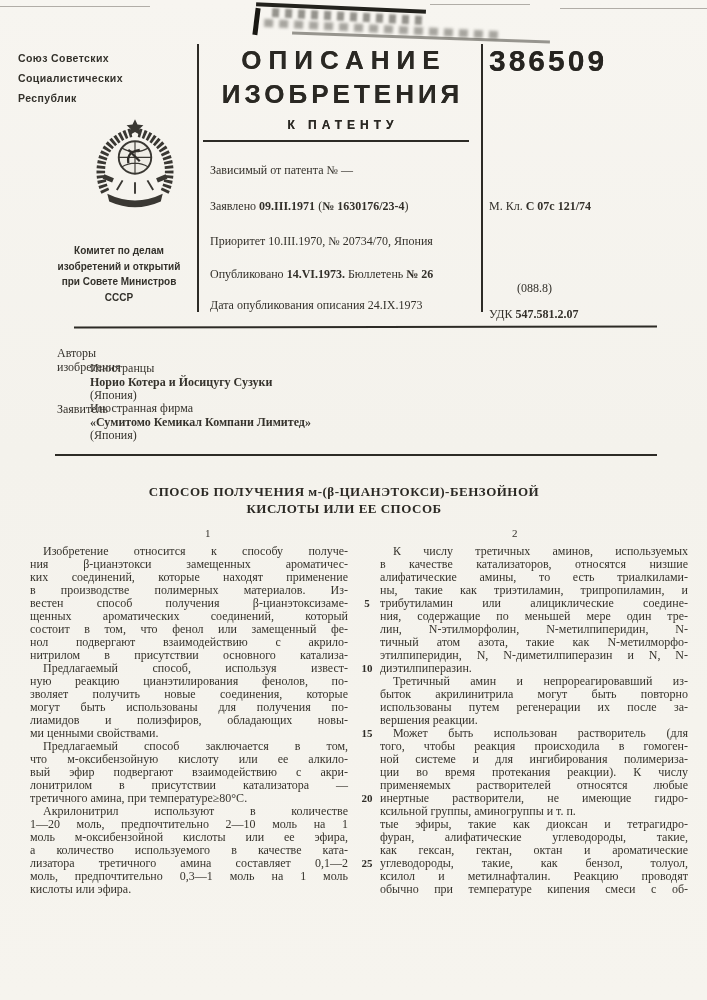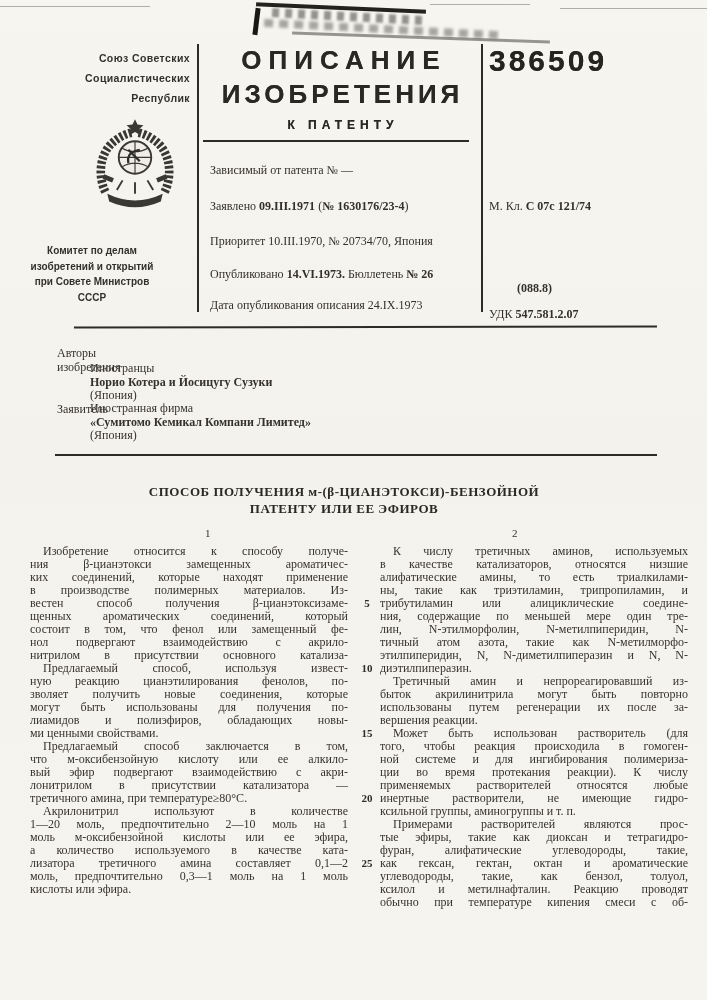--- a/index.html
+++ b/index.html
@@ -14,25 +14,25 @@
   .scanline{position:absolute;height:1.4px;background:#5a574e;opacity:.45;}
   .stamp{position:absolute;left:248px;top:2px;width:320px;height:48px;}
   .stamp-left{position:absolute;left:6px;top:6px;width:5px;height:27px;background:#191813;transform:rotate(7deg);}
   .stamp-top{position:absolute;left:8px;top:4px;width:170px;height:4px;background:#23221d;transform:rotate(2.5deg);filter:blur(.3px);}
   .stamp-smudge{position:absolute;}
   .s1{left:24px;top:10px;width:150px;height:9px;background:repeating-linear-gradient(90deg,#35332c 0 7px,transparent 7px 13px);filter:blur(1.3px);opacity:.5;transform:rotate(3deg);}
   .s2{left:16px;top:23px;width:235px;height:8px;background:repeating-linear-gradient(90deg,#3a3831 0 9px,transparent 9px 15px);filter:blur(1.5px);opacity:.42;transform:rotate(3deg);}
   .stamp-tail{position:absolute;left:44px;top:34px;width:258px;height:2.5px;background:#4a4840;filter:blur(.7px);opacity:.55;transform:rotate(2deg);}
 
   
-  .publisher{left:18px;top:48px;width:172px;text-align:right;
+  .publisher{left:18px;top:48px;width:172px;text-align:left;
              font-family:"Liberation Sans",sans-serif;font-weight:bold;
              font-size:10.5px;line-height:20px;letter-spacing:.4px;color:#33312b;}
   .emblem{left:92px;top:116px;}
-  .committee{left:6px;top:243px;width:172px;text-align:center;
+  .committee{left:33px;top:243px;width:172px;text-align:center;
              font-family:"Liberation Sans",sans-serif;font-weight:bold;
              font-size:10px;line-height:15.5px;color:#33312b;}
 
   
   .vrule{width:1.5px;top:44px;height:268px;background:#2d2b26;}
   .v1{left:197px;} .v2{left:481px;}
   .krule{left:203px;top:140px;width:266px;height:2px;background:#2d2b26;}
   .rule-a{left:74px;top:326px;width:583px;height:1.5px;background:#2d2b26;transform:rotate(-.1deg);}
   .rule-b{left:55px;top:454px;width:602px;height:2px;background:#2d2b26;}
 
@@ -43,21 +43,21 @@
   .dt2{top:79px;font-size:26px;line-height:30px;letter-spacing:4px;text-indent:4px;}
   .dt3{top:117px;font-size:12px;line-height:16px;letter-spacing:5px;text-indent:5px;}
   .inforow{left:210px;width:268px;font-size:12px;line-height:14px;color:#33302a;}
   .ir1{top:163px;} .ir2{top:199px;} .ir3{top:234px;font-family:Liberation Serif, serif;} .ir4{top:267px;} .ir5{top:298px;}
 
   
   .patnum{left:489px;top:44px;font-family:"Liberation Sans",sans-serif;font-weight:bold;
           font-size:30px;letter-spacing:3px;color:#262420;text-shadow:0 0 .5px rgba(38,36,32,.8);}
   .mkl{left:489px;top:199px;font-size:12px;color:#33302a;}
   .udc1{left:489px;top:267px;font-size:12px;color:#33302a;margin-top:40px;}
-  .udc2{left:517px;top:281px;font-size:12px;font-weight:bold;color:#33302a;}
+  .udc2{left:517px;top:281px;font-size:12px;font-weight:normal;color:#33302a;}
 
   
   .side-label{left:57px;font-size:12px;line-height:14px;color:#35322c;}
   .al1{top:346px;} .al2{top:402px;}
   .center-val{left:90px;width:540px;text-align:left;font-size:12px;line-height:13.5px;color:#35322c;}
   .av1{top:362px;} .av2{top:402px;}
 
   
   .title{left:30px;top:483px;width:628px;text-align:center;font-weight:bold;
          font-size:13px;line-height:17px;letter-spacing:.5px;color:#2b2924;}
@@ -152,21 +152,21 @@
   <div class="abs center-val av2">
     <div>Иностранная фирма</div>
     <div class="b">«Сумитомо Кемикал Компани Лимитед»</div>
     <div>(Япония)</div>
   </div>
 
   <div class="abs rule-b"></div>
 
   <div class="abs title">
     <div>СПОСОБ ПОЛУЧЕНИЯ м-(β-ЦИАНЭТОКСИ)-БЕНЗОЙНОЙ</div>
-    <div>ПАТЕНТУ ИЛИ ЕЕ ЭФИРОВ</div>
+    <div>КИСЛОТЫ ИЛИ ЕЕ СПОСОБ</div>
   </div>
 
   <div class="abs colmark cm1">1</div>
   <div class="abs colmark cm2">2</div>
 
   <div class="abs col col-left">
       <div class="tl ind">Изобретение относится к способу получе-</div>
       <div class="tl">ния β-цианэтокси замещенных ароматичес-</div>
       <div class="tl">ких соединений, которые находят применение</div>
       <div class="tl">в производстве полимерных материалов. Из-</div>
@@ -216,21 +216,20 @@
       <div class="tl">быток акрилинитрила могут быть повторно</div>
       <div class="tl">использованы путем регенерации их после за-</div>
       <div class="tl end">вершения реакции.</div>
       <div class="tl ind">Может быть использован растворитель (для</div>
       <div class="tl">того, чтобы реакция происходила в гомоген-</div>
       <div class="tl">ной системе и для ингибирования полимериза-</div>
       <div class="tl">ции во время протекания реакции). К числу</div>
       <div class="tl">применяемых растворителей относятся любые</div>
       <div class="tl">инертные растворители, не имеющие гидро-</div>
       <div class="tl end">ксильной группы, аминогруппы и т. п.</div>
-      <div class="tl ind">Примерами растворителей являются прос-</div>
       <div class="tl">тые эфиры, такие как диоксан и тетрагидро-</div>
       <div class="tl">фуран, алифатические углеводороды, такие,</div>
       <div class="tl">как гексан, гектан, октан и ароматические</div>
       <div class="tl">углеводороды, такие, как бензол, толуол,</div>
       <div class="tl">ксилол и метилнафталин. Реакцию проводят</div>
       <div class="tl">обычно при температуре кипения смеси с об-</div>
     </div>
 
 </div>
 

